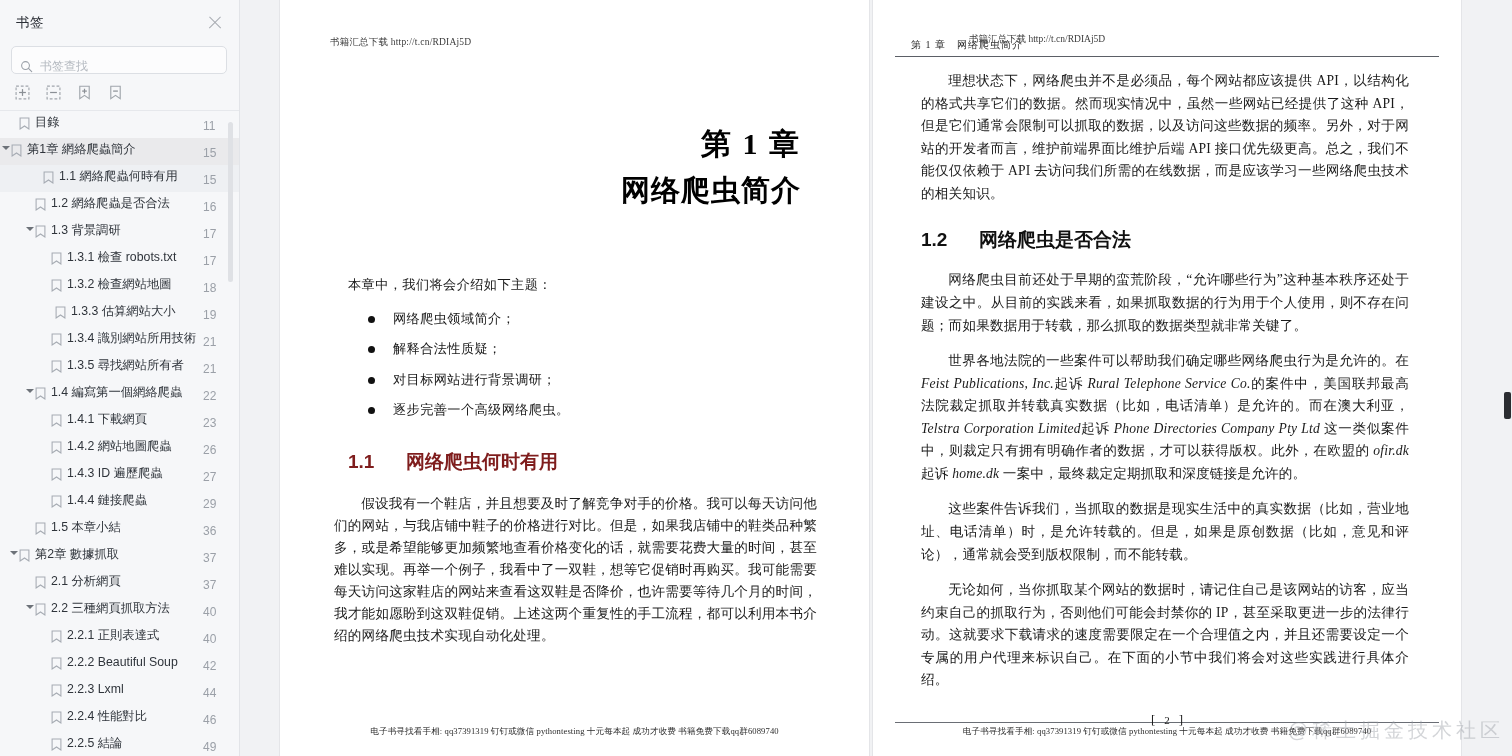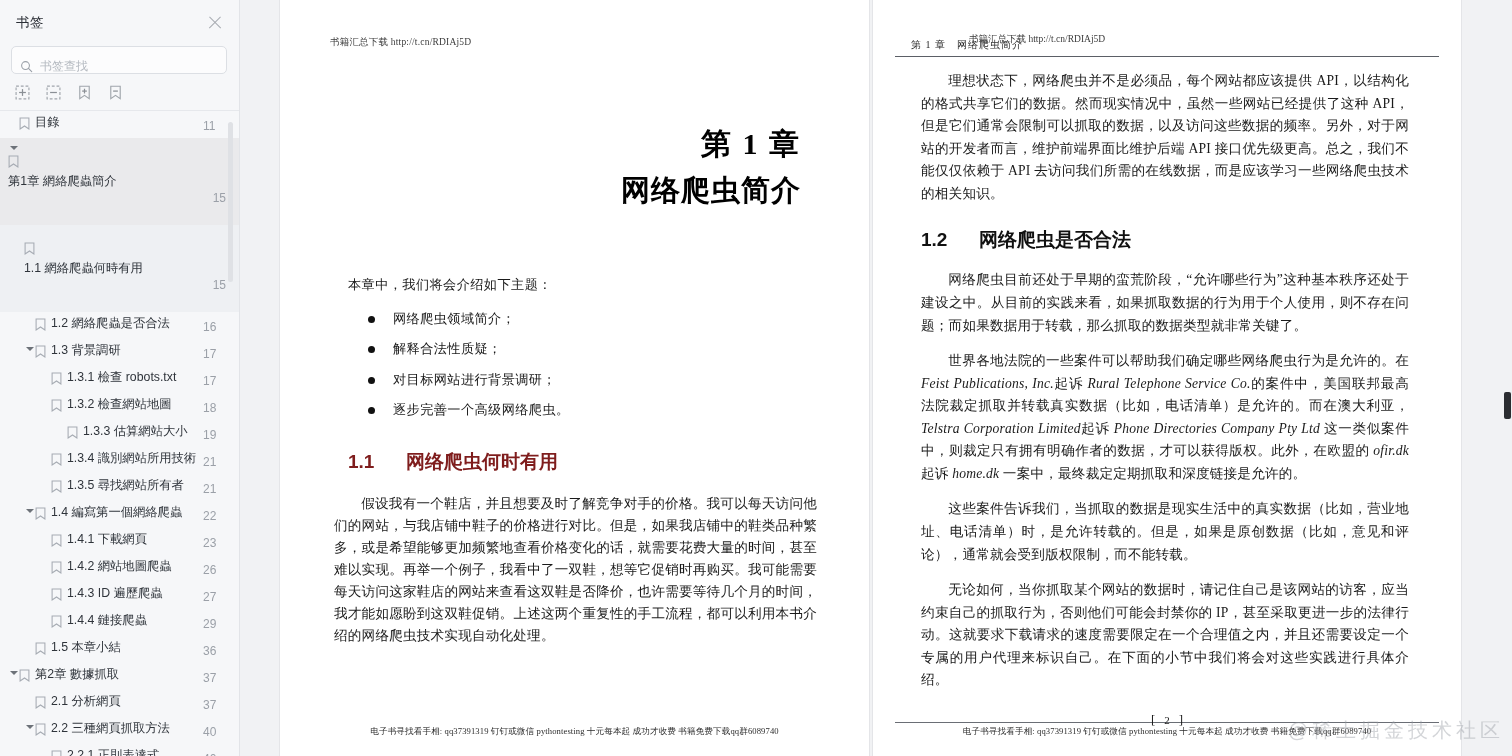--- a/index.html
+++ b/index.html
@@ -263,31 +263,31 @@
     <div class="tree">
       <div class="tree-scroll" id="tree-scroll">
           <div class="row" style="padding-left: 8px;">
             <span class="caret"></span>
             <span class="bmk"><svg viewBox="0 0 12 14" width="11" height="13">
                 <path d="M1.2 1h9.6v12l-4.8-3.3L1.2 13z" fill="none" stroke="#a6abb3" stroke-width="1.15"></path>
               </svg></span>
             <span class="row-label">目錄</span>
             <span class="row-page">11</span>
           </div>
-          <div class="row selected" style="padding-left: 8px; flex-direction: column;">
+          <div class="row selected" style="">
             <span class="caret">
               <i></i>
             </span>
             <span class="bmk"><svg viewBox="0 0 12 14" width="11" height="13">
                 <path d="M1.2 1h9.6v12l-4.8-3.3L1.2 13z" fill="none" stroke="#a6abb3" stroke-width="1.15"></path>
               </svg></span>
             <span class="row-label">第1章 網絡爬蟲簡介</span>
             <span class="row-page">15</span>
           </div>
-          <div class="row active" style="padding-left: 24px; flex-direction: column;">
+          <div class="row active" style="padding-left: 32px;">
             <span class="caret"></span>
             <span class="bmk"><svg viewBox="0 0 12 14" width="11" height="13">
                 <path d="M1.2 1h9.6v12l-4.8-3.3L1.2 13z" fill="none" stroke="#a6abb3" stroke-width="1.15"></path>
               </svg></span>
             <span class="row-label">1.1 網絡爬蟲何時有用</span>
             <span class="row-page">15</span>
           </div>
           <div class="row" style="padding-left: 24px;">
             <span class="caret"></span>
             <span class="bmk"><svg viewBox="0 0 12 14" width="11" height="13">
@@ -315,21 +315,21 @@
             <span class="row-page">17</span>
           </div>
           <div class="row" style="padding-left: 40px;">
             <span class="caret"></span>
             <span class="bmk"><svg viewBox="0 0 12 14" width="11" height="13">
                 <path d="M1.2 1h9.6v12l-4.8-3.3L1.2 13z" fill="none" stroke="#a6abb3" stroke-width="1.15"></path>
               </svg></span>
             <span class="row-label">1.3.2 檢查網站地圖</span>
             <span class="row-page">18</span>
           </div>
-          <div class="row" style="padding-left: 56px;">
+          <div class="row" style="padding-left: 28px; margin-left: 16px;">
             <span class="caret"></span>
             <span class="bmk"><svg viewBox="0 0 12 14" width="11" height="13">
                 <path d="M1.2 1h9.6v12l-4.8-3.3L1.2 13z" fill="none" stroke="#a6abb3" stroke-width="1.15"></path>
               </svg></span>
             <span class="row-label">1.3.3 估算網站大小</span>
             <span class="row-page">19</span>
           </div>
           <div class="row" style="padding-left: 40px;">
             <span class="caret"></span>
             <span class="bmk"><svg viewBox="0 0 12 14" width="11" height="13">

